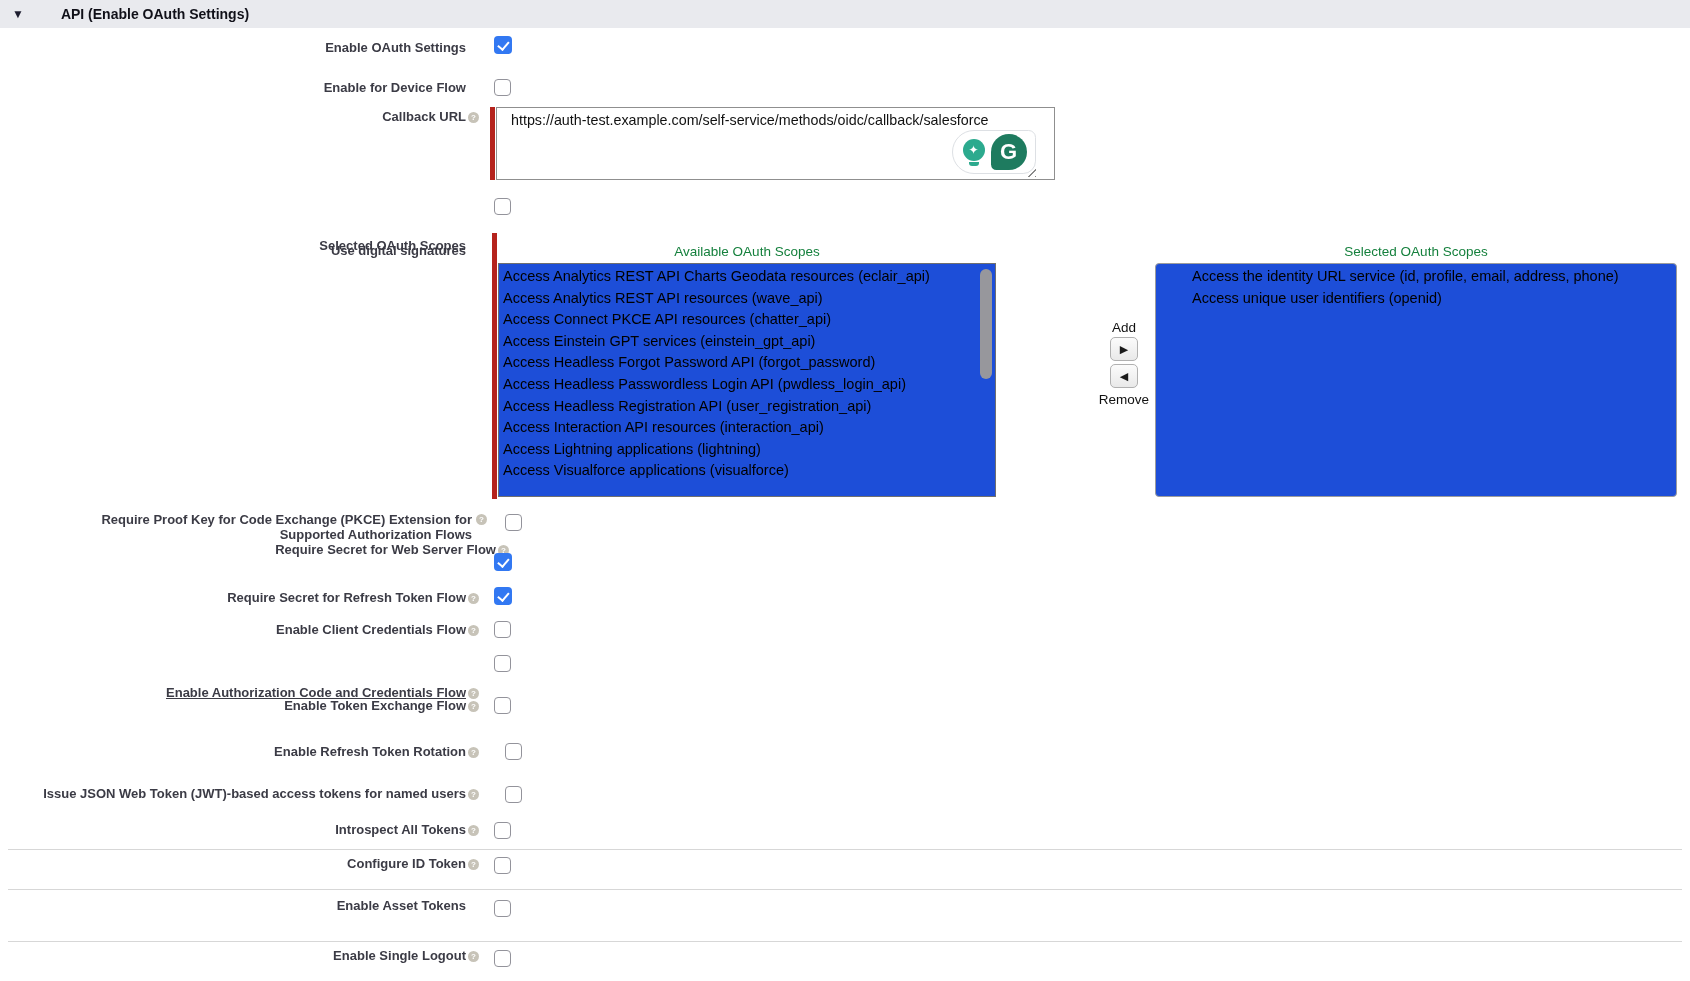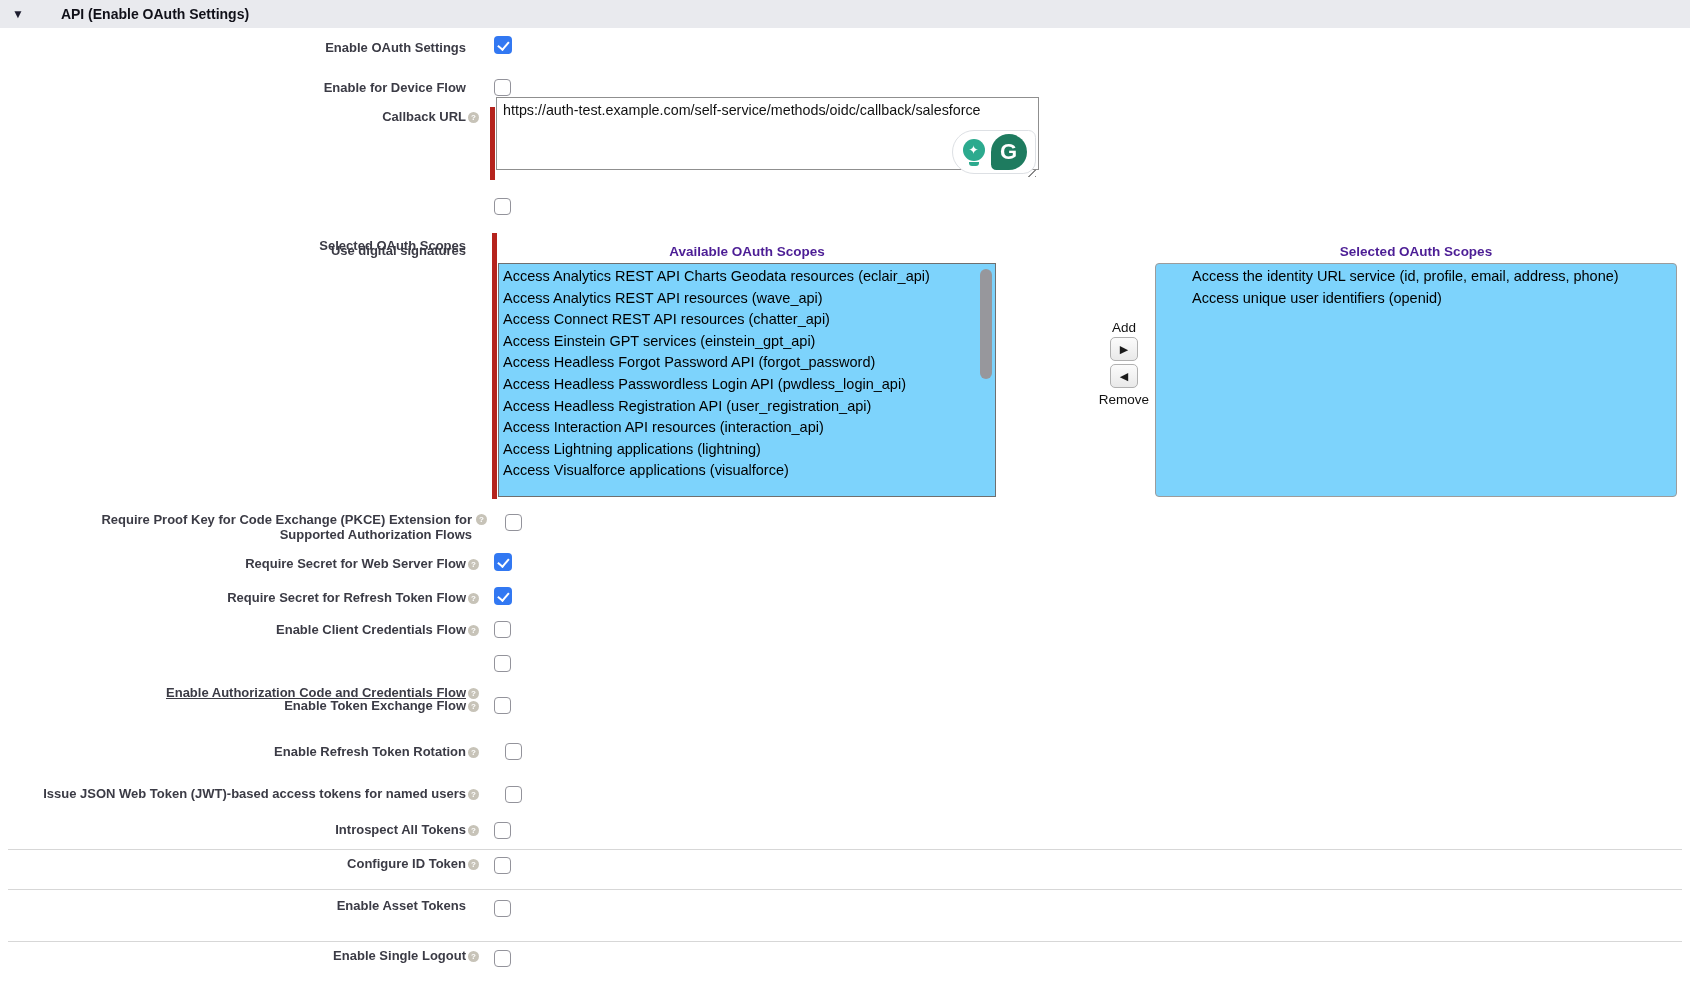--- a/index.html
+++ b/index.html
@@ -19,36 +19,36 @@
 
   
   .cb{position:absolute;width:15px;height:15px;background:#fff;border:1.5px solid #93939b;border-radius:4px;box-sizing:content-box;}
   .cb.on{width:18px;height:18px;background:#3278f2;border:none;border-radius:4px;}
   .cb.on::after{content:"";position:absolute;left:6px;top:2.5px;width:4.5px;height:9px;border:solid #fff;border-width:0 2.4px 2.4px 0;transform:rotate(40deg);}
 
   
   .reqbar{position:absolute;width:5px;background:#b5231d;}
 
   
-  .ta{position:absolute;left:496px;top:97px;width:529px;height:63px;border:1px solid #8f8f8f;background:#fff;
-      font-family:"Liberation Sans","DejaVu Sans",sans-serif;font-size:14.3px;color:#111;padding:4px 6px;resize:none;overflow:hidden;}
+  .ta{position:absolute;left:496px;top:107px;width:529px;height:63px;border:1px solid #8f8f8f;background:#fff;
+      font-family:"Liberation Sans","DejaVu Sans",sans-serif;font-size:14.3px;color:#111;padding:4px 14px;resize:none;overflow:hidden;}
   .grip{position:absolute;left:1024px;top:166px;width:12px;height:11px;
         background:repeating-linear-gradient(315deg,#8a8a8a 0 1.4px,transparent 1.4px 4.6px);
         clip-path:polygon(100% 0,100% 100%,0 100%);}
   .gpill{position:absolute;left:952px;top:130px;width:84px;height:44px;background:#fff;border:1px solid #dde0e4;
          border-radius:24px 8px 14px 24px;display:flex;align-items:center;justify-content:center;gap:5px;box-sizing:border-box;}
   .bulb{width:24px;display:flex;flex-direction:column;align-items:center;}
   .bulb-top{width:22px;height:22px;background:#2caa8e;border-radius:50%;color:#fff;font-size:12px;text-align:center;line-height:22px;}
   .bulb-base{width:10px;height:4px;background:#2caa8e;border-radius:0 0 3px 3px;margin-top:1px;}
   .g-icon{width:36px;height:36px;background:#1e7b5f;border-radius:50% 50% 50% 15%;color:#fff;font-weight:bold;
           font-size:22px;display:flex;align-items:center;justify-content:center;}
 
   
-  .list-hdr{position:absolute;text-align:center;font-weight:bold;font-size:13.5px;color:#4c1d95;}
-  .scope-list{position:absolute;background:#7dd3fc;border:1px solid #6f6f6f;font-size:14.5px;color:#000;
+  .list-hdr{position:absolute;text-align:center;font-weight:normal;font-size:13.5px;color:#15803d;}
+  .scope-list{position:absolute;background:#1d4ed8;border:1px solid #6f6f6f;font-size:14.5px;color:#000;
               padding:2px 0 0 4px;box-sizing:border-box;overflow:hidden;}
   .scope-list .opt{line-height:21.6px;white-space:nowrap;}
   .sel-list{border:1px solid #9c9c9c;border-radius:4px;}
   .thumb{position:absolute;right:3px;top:5px;width:12px;height:110px;background:#97979c;border-radius:7px;}
   .mv-txt{position:absolute;text-align:center;font-size:13.5px;color:#111;}
   .mv-btn{position:absolute;width:28px;height:24px;background:linear-gradient(#fbfbfb,#e9e9e9);
           border:1px solid #b0b0b0;border-radius:5px;display:flex;align-items:center;justify-content:center;
           font-size:11px;color:#1a1a1a;box-sizing:border-box;cursor:pointer;}
 
   .divider{position:absolute;left:8px;width:1674px;height:1px;background:#d7d7d7;}
@@ -86,21 +86,21 @@
   <div class="lbl nohelp" style="top:199px;margin-top:44px;">Use digital signatures</div>
   <div class="cb" style="left:494px;top:198px;"></div>
 
   <div class="lbl nohelp" style="top:238px;">Selected OAuth Scopes</div>
   <div class="reqbar" style="left:492px;top:233px;height:266px;"></div>
 
   <div class="list-hdr" style="left:498px;top:244px;width:498px;">Available OAuth Scopes</div>
   <div class="scope-list" style="left:498px;top:263px;width:498px;height:234px;">
     <div class="opt">Access Analytics REST API Charts Geodata resources (eclair_api)</div>
     <div class="opt">Access Analytics REST API resources (wave_api)</div>
-    <div class="opt">Access Connect REST API resources (chatter_api)</div>
+    <div class="opt">Access Connect PKCE API resources (chatter_api)</div>
     <div class="opt">Access Einstein GPT services (einstein_gpt_api)</div>
     <div class="opt">Access Headless Forgot Password API (forgot_password)</div>
     <div class="opt">Access Headless Passwordless Login API (pwdless_login_api)</div>
     <div class="opt">Access Headless Registration API (user_registration_api)</div>
     <div class="opt">Access Interaction API resources (interaction_api)</div>
     <div class="opt">Access Lightning applications (lightning)</div>
     <div class="opt">Access Visualforce applications (visualforce)</div>
     <div class="thumb"></div>
   </div>
 
@@ -116,21 +116,21 @@
   <div class="list-hdr" style="left:1155px;top:244px;width:522px;">Selected OAuth Scopes</div>
   <div class="scope-list sel-list" style="left:1155px;top:263px;width:522px;height:234px;padding-left:36px;">
     <div class="opt">Access the identity URL service (id, profile, email, address, phone)</div>
     <div class="opt">Access unique user identifiers (openid)</div>
   </div>
 
   <div class="lbl" style="top:512px;left:72px;width:400px;">Require Proof Key for Code Exchange (PKCE) Extension for Supported Authorization Flows</div>
   <span class="help abs" style="left:474px;top:514px;">?</span>
   <div class="cb" style="left:505px;top:514px;"></div>
 
-  <div class="lbl" style="top:556px;">
+  <div class="lbl" style="top:542px;margin-left:30px;">
     <span>Require Secret for Web Server Flow</span><span class="help">?</span>
   </div>
   <div class="cb on" style="left:494px;top:553px;"></div>
 
   <div class="lbl" style="top:590px;">
     <span>Require Secret for Refresh Token Flow</span><span class="help">?</span>
   </div>
   <div class="cb on" style="left:494px;top:587px;"></div>
 
   <div class="lbl" style="top:622px;">

